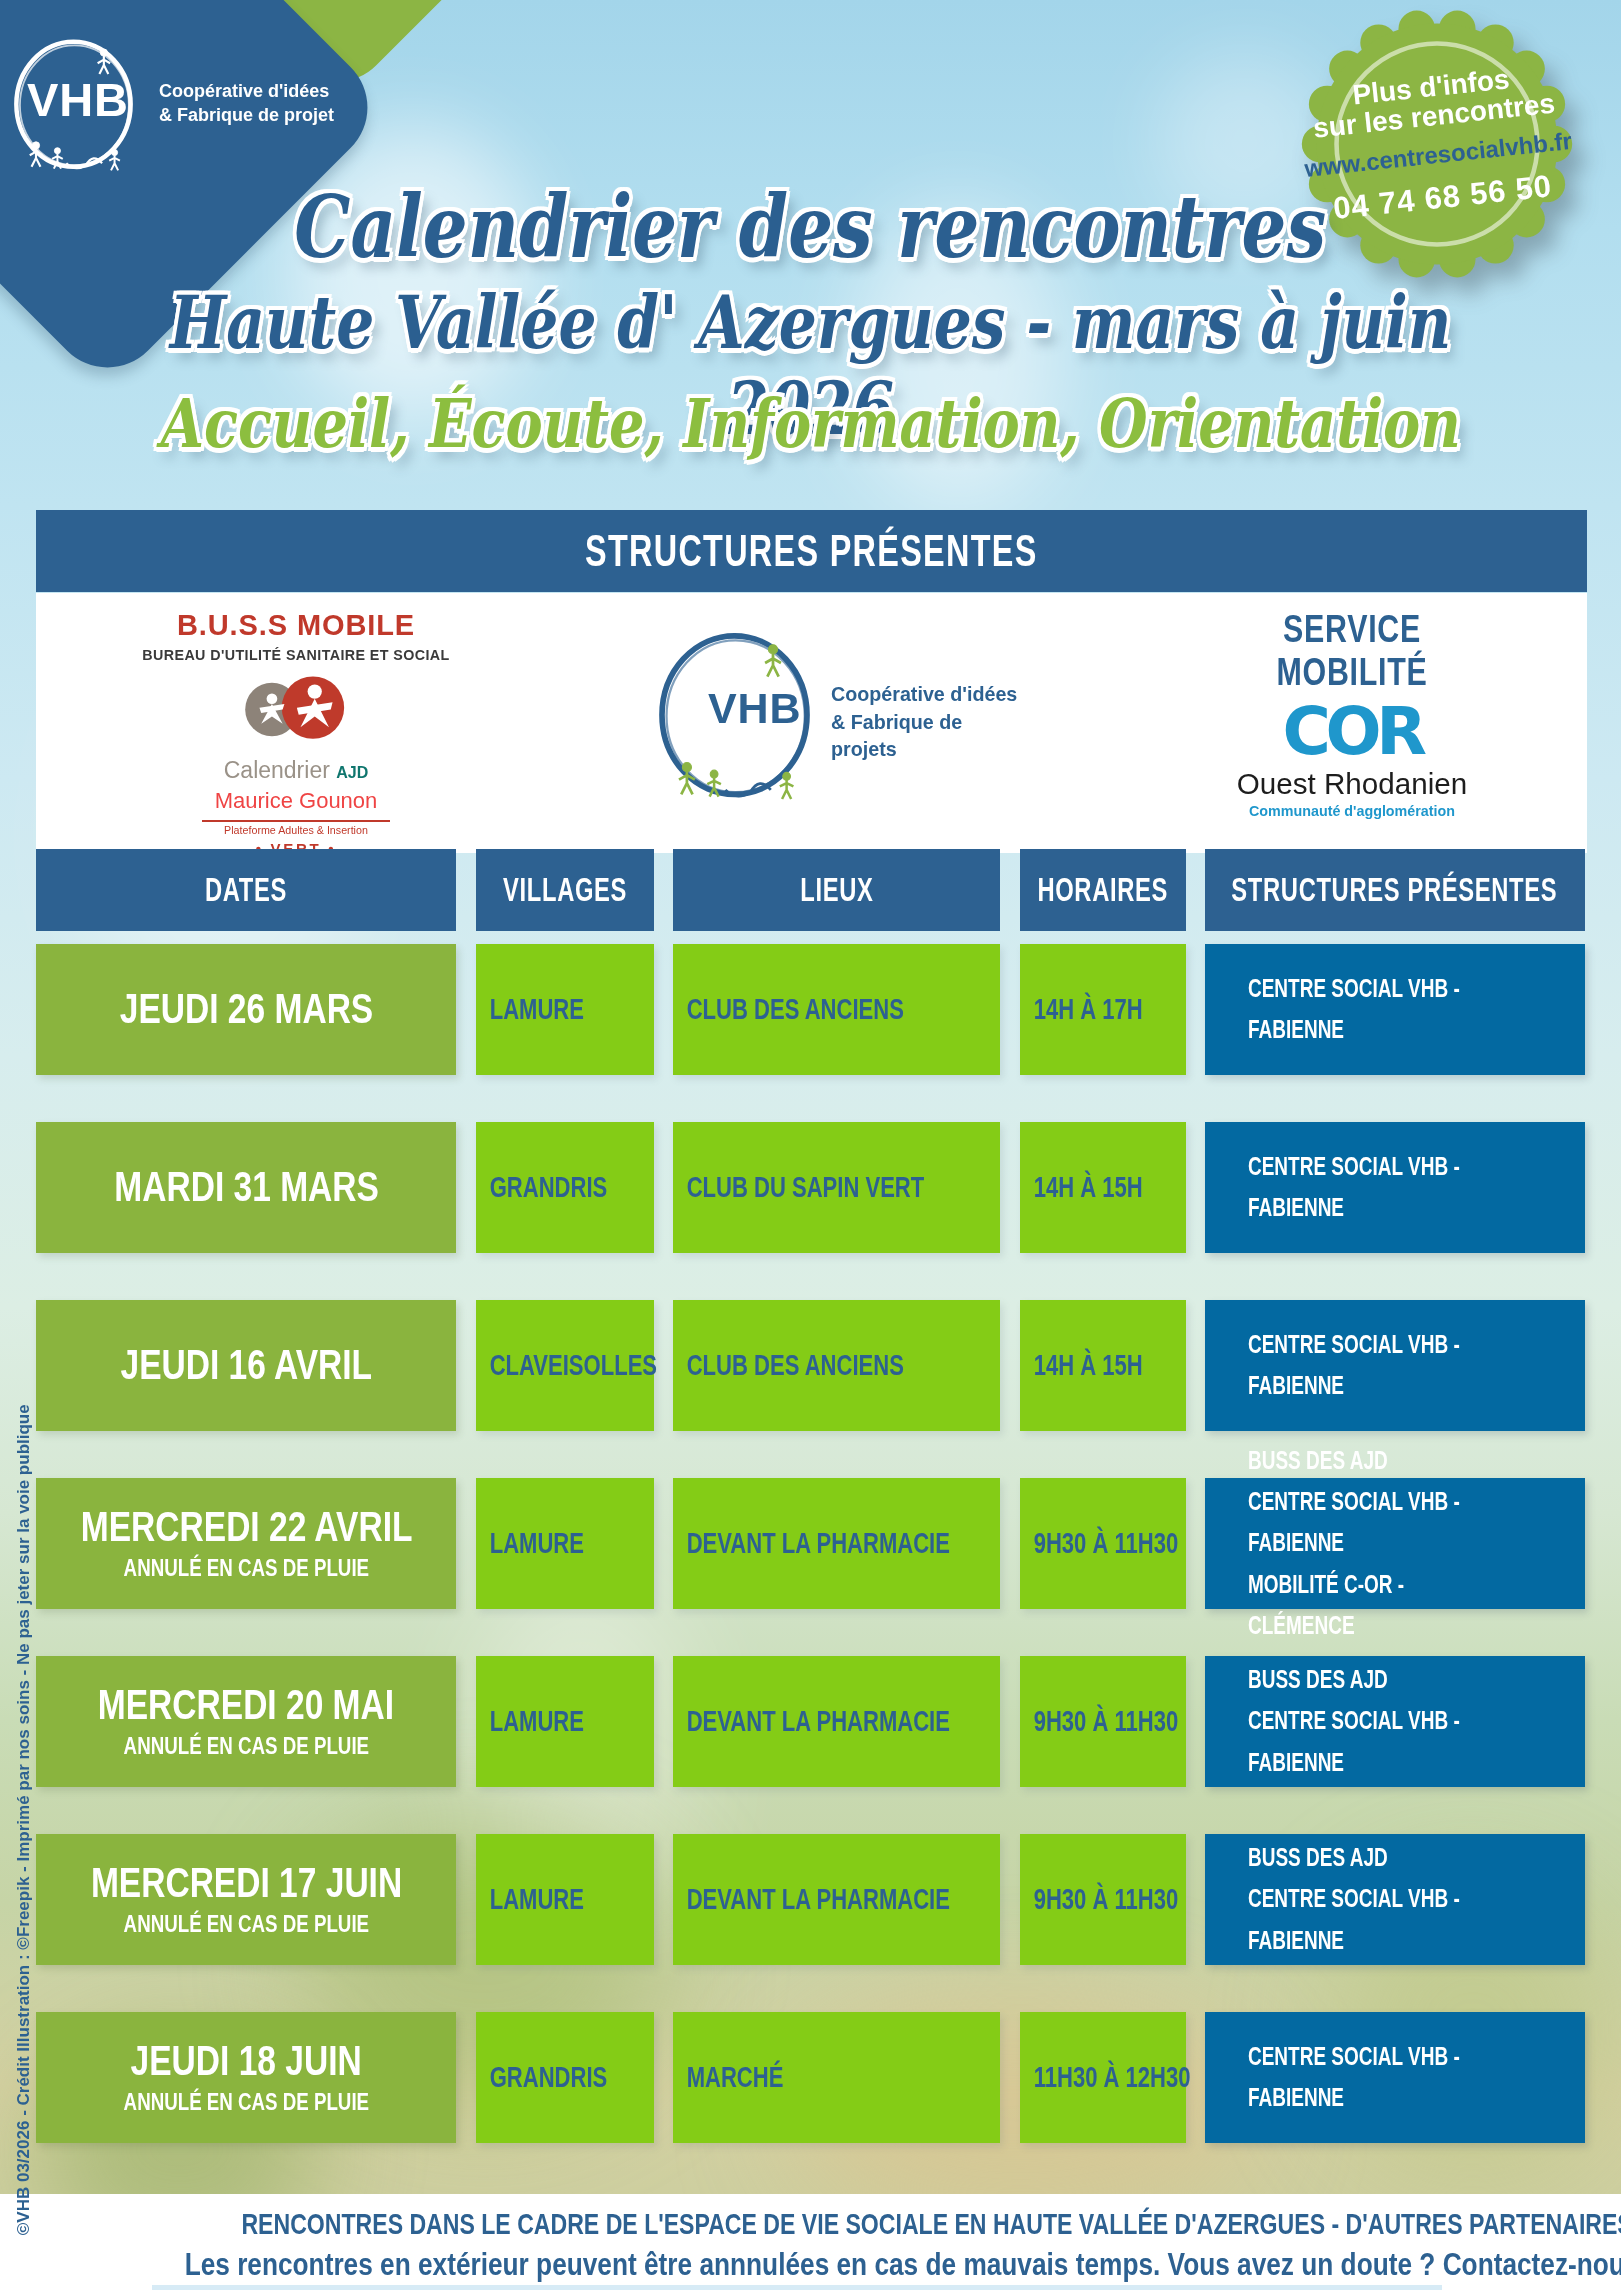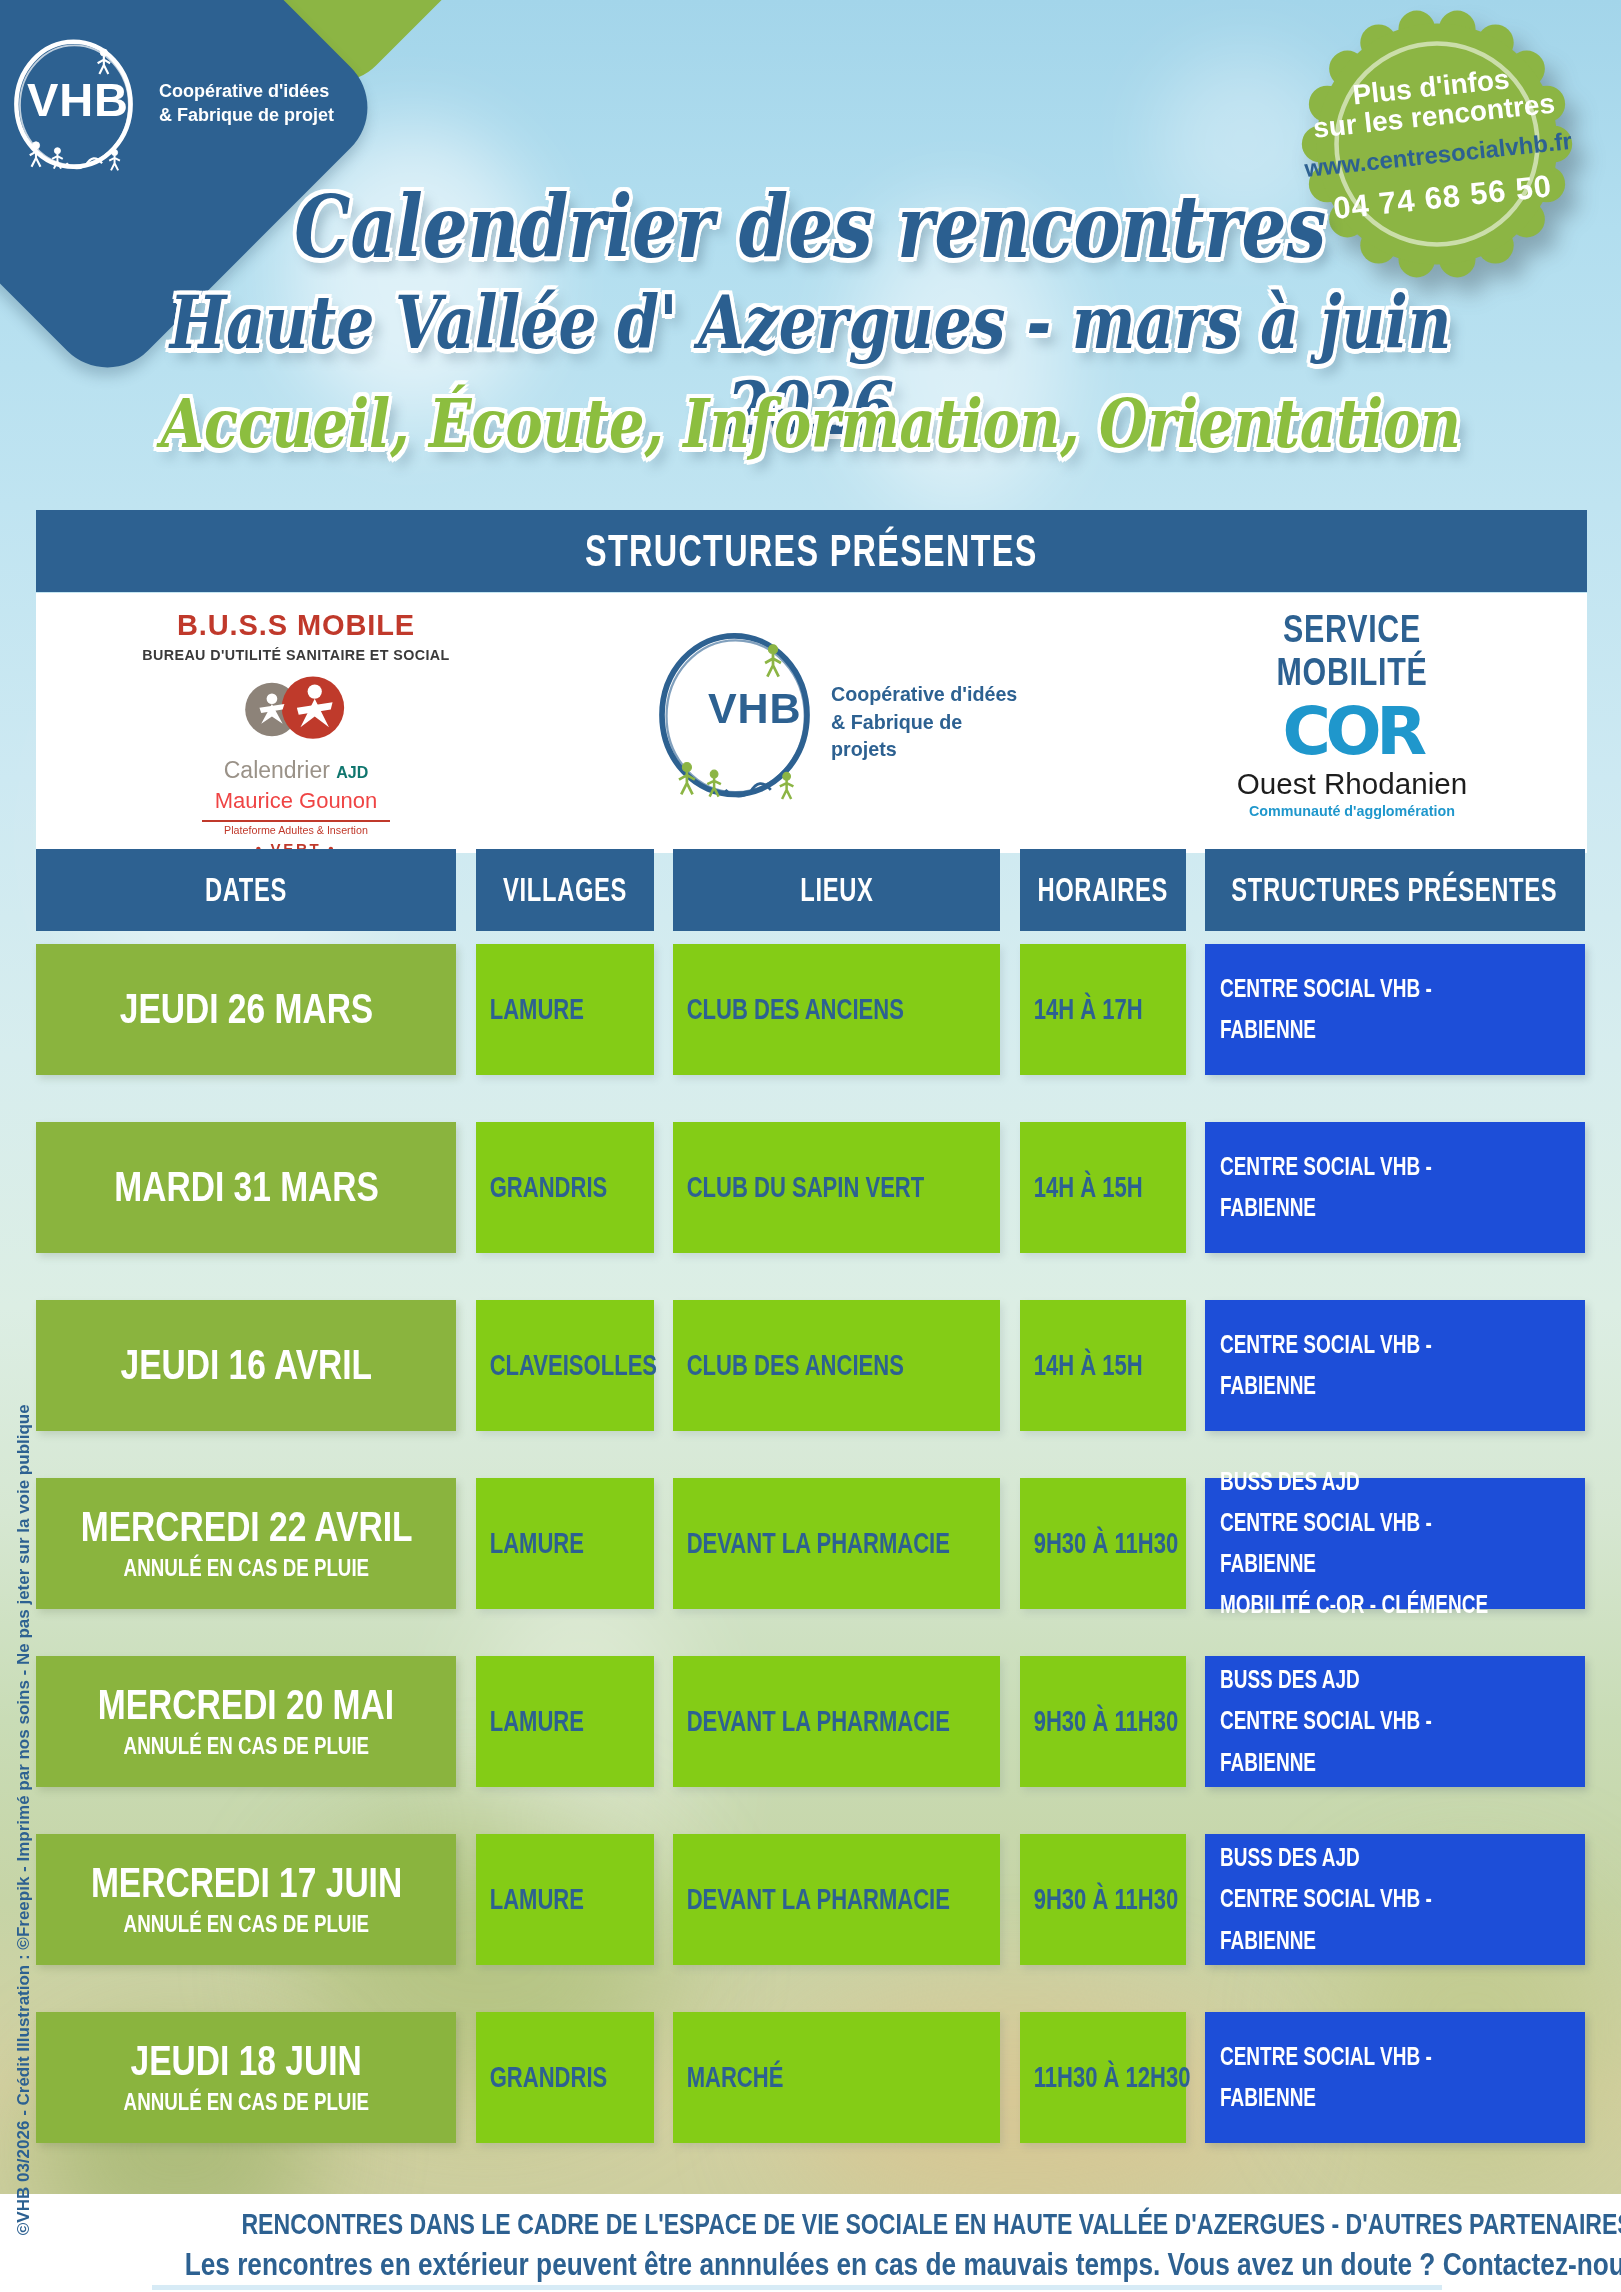--- a/index.html
+++ b/index.html
@@ -81,21 +81,21 @@
   .drow{margin-bottom:47px;}
   .hcell{height:82px;background:#2d6191;display:flex;align-items:center;justify-content:center;}
   .hcell .tx{display:inline-block;transform:scaleX(.72);transform-origin:center;color:#fff;font-weight:bold;font-size:33px;letter-spacing:0.9px;white-space:nowrap;}
   .cell{height:131px;display:flex;align-items:center;}
   .c-date{background:#8ab43e;flex-direction:column;justify-content:center;text-align:center;box-shadow:2.7px 3.6px 7.2px rgba(80,100,60,.18);}
   .c-date .d{display:inline-block;transform:scaleX(.78);transform-origin:center;color:#fff;font-weight:bold;font-size:43px;line-height:1.05;white-space:nowrap;}
   .c-date .n{display:inline-block;transform:scaleX(.78);transform-origin:center;color:#fff;font-weight:bold;font-size:24px;margin-top:5.4px;white-space:nowrap;}
   .c-date .n:empty{display:none;}
   .c-white{background:#84cc16;box-shadow:2.7px 3.6px 7.2px rgba(90,110,120,.15);}
   .c-white .tx{display:inline-block;transform:scaleX(.76);transform-origin:left center;color:#2d6191;font-weight:bold;font-size:29px;padding-left:18px;white-space:nowrap;}
-  .c-struct{background:#1d4ed8;box-shadow:2.7px 3.6px 7.2px rgba(60,80,100,.2);}
+  .c-struct{background:#0369a1;box-shadow:2.7px 3.6px 7.2px rgba(60,80,100,.2);padding-left:28px;}
   .c-struct .tx{display:inline-block;transform:scaleX(.76);transform-origin:left center;color:#fff;font-weight:bold;font-size:25px;line-height:1.65;padding-left:19.7px;white-space:pre-line;}
 
   
   .footer{position:absolute;left:0;bottom:0;width:100%;height:99px;background:#fff;text-align:center;}
   .f1 .tx{display:inline-block;transform:scaleX(.78);transform-origin:center;color:#2d6191;font-weight:bold;font-size:29.6px;margin-top:12.5px;white-space:nowrap;}
   .f2 .tx{display:inline-block;transform:scaleX(.82);transform-origin:center;color:#2d6191;font-weight:bold;font-size:32px;margin-top:5.4px;white-space:nowrap;}
 
   
   .credit{position:absolute;left:-401px;top:1809px;width:851px;height:21.5px;transform:rotate(-90deg);color:#2d6191;font-size:17px;font-weight:bold;text-align:center;white-space:nowrap;}
 </style>

